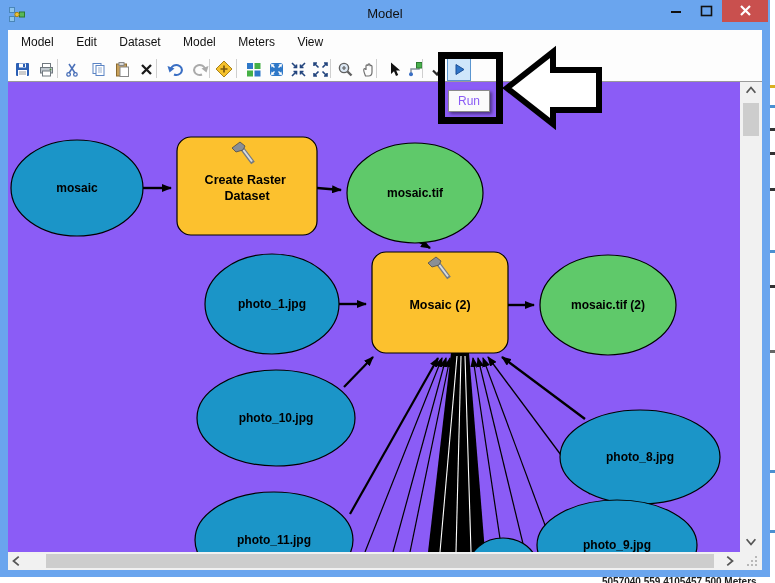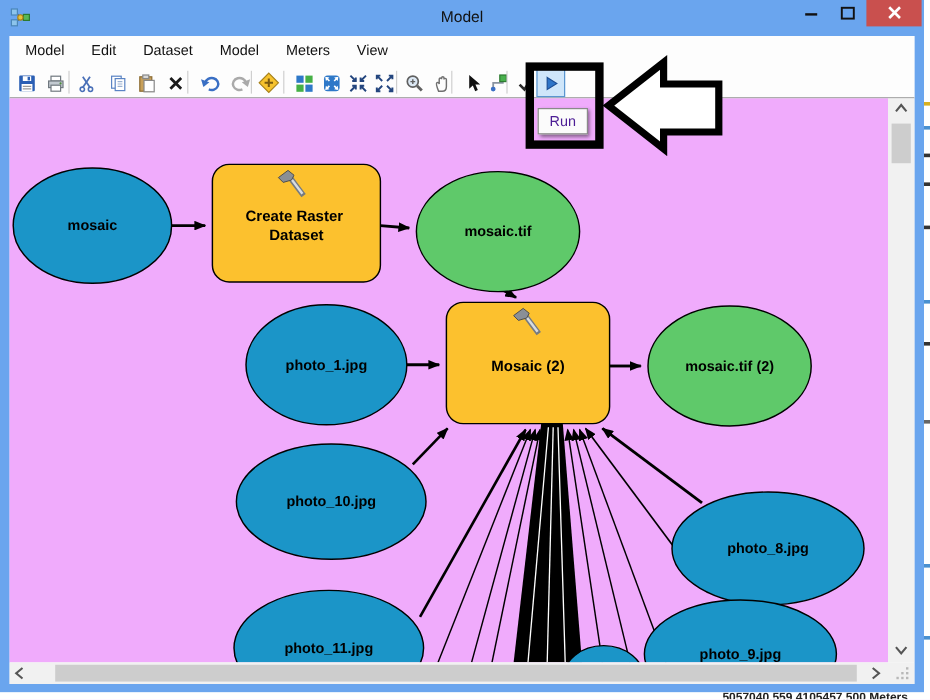--- a/index.html
+++ b/index.html
@@ -17,31 +17,31 @@
   
   #menubar{position:absolute;left:0;top:0;width:754px;height:26px;background:#fdfdfd;}
   .menu-item{display:inline-block;padding:5px 9px 0 9px;font-size:12px;color:#111;height:21px;}
   #menubar{padding-left:4px;box-sizing:border-box;}
   
   #toolbar{position:absolute;left:0;top:26px;width:754px;height:26px;background:#fdfdfd;border-bottom:1px solid #9a9a9a;box-sizing:border-box;}
   .tb{position:absolute;top:1px;width:24px;height:24px;display:flex;align-items:center;justify-content:center;}
   .tsep{position:absolute;top:3px;width:1px;height:19px;background:#cfcfcf;}
   #tb-run{background:#cfe6fa;border:1px solid #5a96d0;box-sizing:border-box;}
   
-  #canvas{position:absolute;left:0;top:52px;width:732px;height:470px;background:#f0abfc;overflow:hidden;}
+  #canvas{position:absolute;left:0;top:52px;width:732px;height:470px;background:#8b5cf6;overflow:hidden;}
   
   #vscroll{position:absolute;left:732px;top:52px;width:22px;height:470px;background:#f1f1f1;}
   #vthumb{position:absolute;left:3px;top:21px;width:16px;height:33px;background:#cdcdcd;}
   #hscroll{position:absolute;left:0;top:522px;width:732px;height:18px;background:#f1f1f1;}
   #hthumb{position:absolute;left:38px;top:2px;width:668px;height:14px;background:#cdcdcd;}
   .sbtn{position:absolute;display:flex;align-items:center;justify-content:center;}
   #corner{position:absolute;left:732px;top:522px;width:22px;height:18px;background:#f1f1f1;}
   
   #hl-box{position:absolute;left:438px;top:52px;width:51px;height:58px;border:7px solid #000;z-index:40;}
-  #tooltip{position:absolute;left:448px;top:90px;width:40px;height:20px;background:#fbfbfb;border:1px solid #8a8a8a;box-shadow:2px 2px 3px rgba(0,0,0,.45);z-index:41;display:flex;align-items:center;justify-content:center;font-size:12px;color:#4c1d95;}
+  #tooltip{position:absolute;left:448px;top:90px;width:40px;height:20px;background:#fbfbfb;border:1px solid #8a8a8a;box-shadow:2px 2px 3px rgba(0,0,0,.45);z-index:41;display:flex;align-items:center;justify-content:center;font-size:12px;color:#8b5cf6;}
   #big-arrow{position:absolute;left:500px;top:45px;z-index:42;}
   
   #right-sliver{position:absolute;left:770px;top:0;width:5px;height:583px;background:#fff;}
   .mark{position:absolute;left:0;width:5px;height:3px;}
   #bottom-sliver{position:absolute;left:0;top:577px;width:775px;height:6px;background:#fff;overflow:hidden;}
   #coords{position:absolute;left:602px;top:-1px;font-size:10px;font-weight:bold;color:#222;white-space:nowrap;}
   svg text{font-family:"Liberation Sans",sans-serif;}
 </style>
 </head>
 <body>

